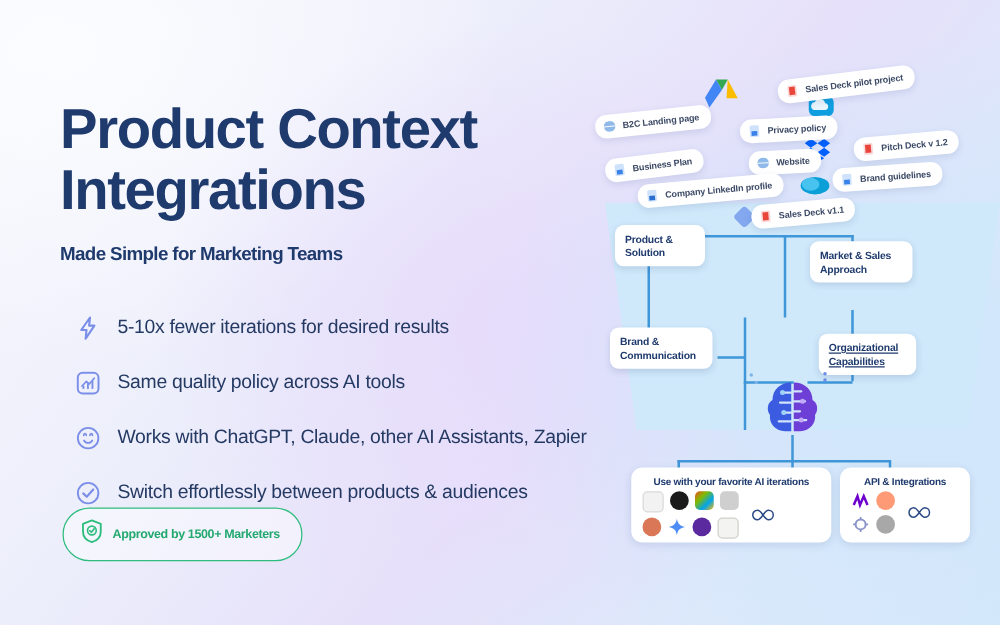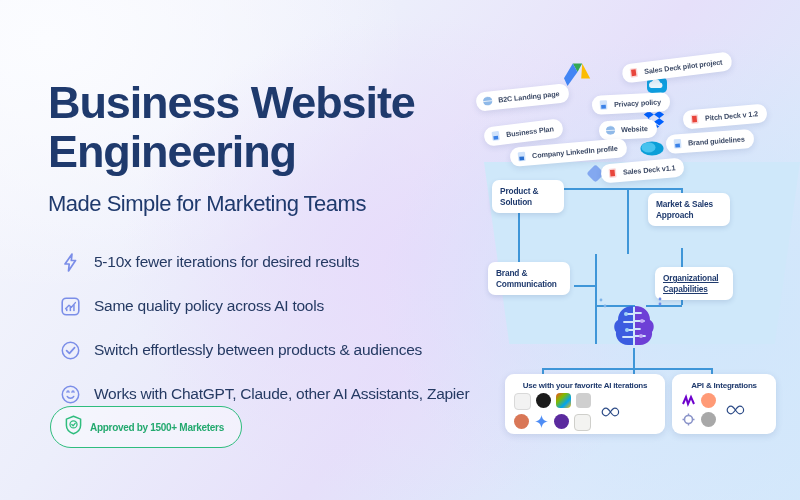--- a/index.html
+++ b/index.html
@@ -17,21 +17,21 @@
       linear-gradient(128deg,#f7f8fd 0%,#eceefb 34%,#e6e0fa 58%,#dce9fb 80%,#d4e8fb 100%);
   }
 
   
   .left{position:absolute;left:48px;top:78px;width:470px;}
   .headline{
     font-size:45px;line-height:49px;font-weight:700;color:#1f3a6d;
     letter-spacing:-1.1px;margin:0;
   }
   .subhead{
-    font-size:22px;line-height:28px;font-weight:400;color:#1f3a6d;
+    font-size:15px;line-height:28px;font-weight:700;color:#1f3a6d;
     letter-spacing:-.5px;margin:14px 0 0 0;
   }
 
   .features{position:absolute;left:55px;top:245px;width:470px;}
   .feat{display:flex;align-items:center;height:34px;margin-bottom:10px;}
   .feat-ico{width:30px;flex:0 0 30px;display:flex;align-items:center;justify-content:center;}
   .feat-txt{font-size:15.5px;color:#253a63;letter-spacing:-.25px;margin-left:9px;}
 
   .badge{
     position:absolute;left:50px;top:406px;
@@ -94,22 +94,22 @@
   .ico-row{display:flex;gap:5px;}
   .ic{width:15px;height:15px;border-radius:4px;flex:0 0 15px;}
 </style>
 </head>
 <body>
 
 <div id="stage">
 
   <div class="left">
     <h1 class="headline">
-      <span>Business Website</span><br>
-      <span>Engineering</span>
+      <span>Product Context</span><br>
+      <span>Integrations</span>
     </h1>
     <div class="subhead">Made Simple for Marketing Teams</div>
   </div>
 
   <div class="features">
 
     <div class="feat">
       <span class="feat-ico">
         <svg width="19" height="21" viewBox="0 0 19 21">
             <path d="M11 2 L4 12 h4.2 L7.5 19 l7-10.5 H10.3 Z" fill="none" stroke="#7b8ee8" stroke-width="1.7" stroke-linejoin="round"></path>
@@ -128,36 +128,36 @@
           <rect x="12.2" y="7.6" width="1.5" height="6.5" fill="#7b8ee8"></rect>
         </svg>
       </span>
       <span class="feat-txt">Same quality policy across AI tools</span>
     </div>
 
     <div class="feat">
       <span class="feat-ico">
         <svg width="19" height="19" viewBox="0 0 19 19">
           <circle cx="9.5" cy="9.5" r="8.2" fill="none" stroke="#7b8ee8" stroke-width="1.5"></circle>
-          <path d="M5.6 9.7 L8.4 12.4 L13.6 6.6" fill="none" stroke="#7b8ee8" stroke-width="1.7" stroke-linecap="round" stroke-linejoin="round"></path>
+          <path d="M6 7.2 a1 1.3 0 0 1 2 0" fill="none" stroke="#7b8ee8" stroke-width="1.4" stroke-linecap="round"></path>
+          <path d="M11 7.2 a1 1.3 0 0 1 2 0" fill="none" stroke="#7b8ee8" stroke-width="1.4" stroke-linecap="round"></path>
+          <path d="M6.2 11.4 a3.6 3.1 0 0 0 6.6 0" fill="none" stroke="#7b8ee8" stroke-width="1.4" stroke-linecap="round"></path>
         </svg>
       </span>
-      <span class="feat-txt">Switch effortlessly between products &amp; audiences</span>
+      <span class="feat-txt">Works with ChatGPT, Claude, other AI Assistants, Zapier</span>
     </div>
 
     <div class="feat">
       <span class="feat-ico">
         <svg width="19" height="19" viewBox="0 0 19 19">
           <circle cx="9.5" cy="9.5" r="8.2" fill="none" stroke="#7b8ee8" stroke-width="1.5"></circle>
-          <path d="M6 7.2 a1 1.3 0 0 1 2 0" fill="none" stroke="#7b8ee8" stroke-width="1.4" stroke-linecap="round"></path>
-          <path d="M11 7.2 a1 1.3 0 0 1 2 0" fill="none" stroke="#7b8ee8" stroke-width="1.4" stroke-linecap="round"></path>
-          <path d="M6.2 11.4 a3.6 3.1 0 0 0 6.6 0" fill="none" stroke="#7b8ee8" stroke-width="1.4" stroke-linecap="round"></path>
+          <path d="M5.6 9.7 L8.4 12.4 L13.6 6.6" fill="none" stroke="#7b8ee8" stroke-width="1.7" stroke-linecap="round" stroke-linejoin="round"></path>
         </svg>
       </span>
-      <span class="feat-txt">Works with ChatGPT, Claude, other AI Assistants, Zapier</span>
+      <span class="feat-txt">Switch effortlessly between products &amp; audiences</span>
     </div>
   </div>
 
   <div class="badge">
     <span>
       <svg width="19" height="20" viewBox="0 0 19 20">
         <path d="M9.5 1.3 L16.6 4.1 v6.2 c0 4.2-3.2 7.1-7.1 8.4 -3.9-1.3-7.1-4.2-7.1-8.4 V4.1 Z" fill="none" stroke="#2fbd7e" stroke-width="1.5" stroke-linejoin="round"></path>
         <circle cx="9.5" cy="9.4" r="3.5" fill="none" stroke="#2fbd7e" stroke-width="1.3"></circle>
         <path d="M7.8 9.5 L9.1 10.8 L11.3 8.1" fill="none" stroke="#2fbd7e" stroke-width="1.3" stroke-linecap="round" stroke-linejoin="round"></path>
       </svg>

